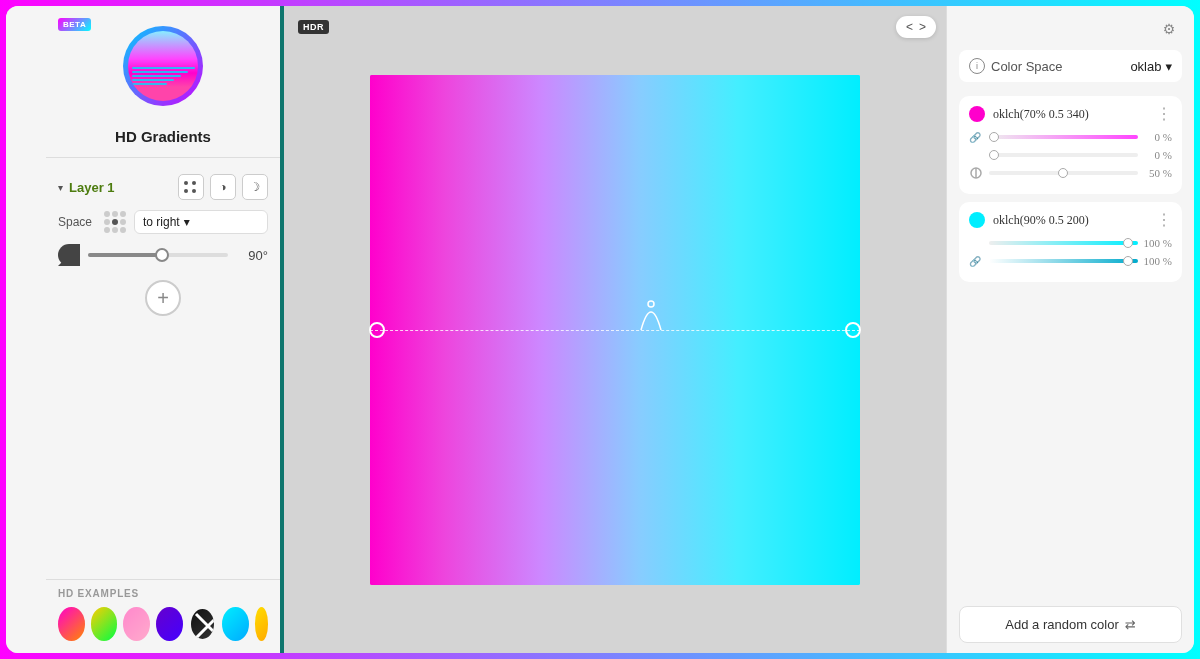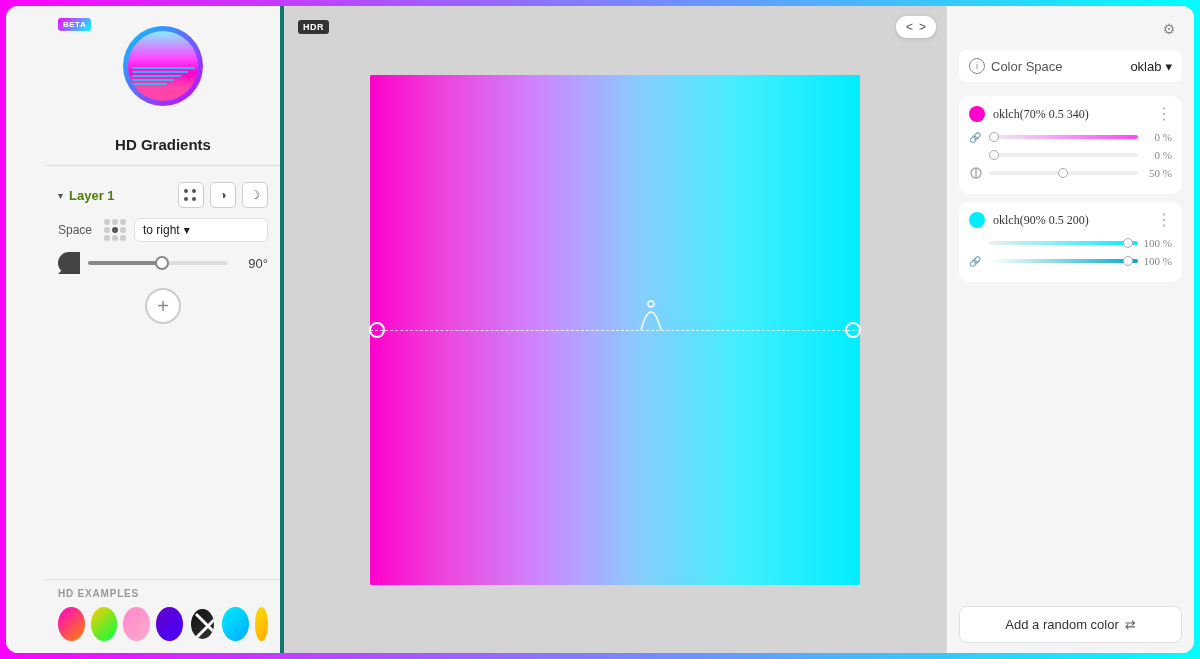--- a/index.html
+++ b/index.html
@@ -67,21 +67,21 @@
     .logo-line {
       height: 2px;
       background: rgba(0, 220, 255, 0.8);
       margin: 2px 4px;
       border-radius: 1px;
     }
     .app-title {
       font-size: 15px;
       font-weight: 700;
       color: #222;
-      margin-top: 20px;
+      margin-top: 12px;
     }
     .beta-badge {
       position: absolute;
       top: 12px;
       left: 12px;
       background: linear-gradient(135deg, #ff00ff, #00ffff);
       color: white;
       font-size: 8px;
       font-weight: 700;
       padding: 2px 5px;

